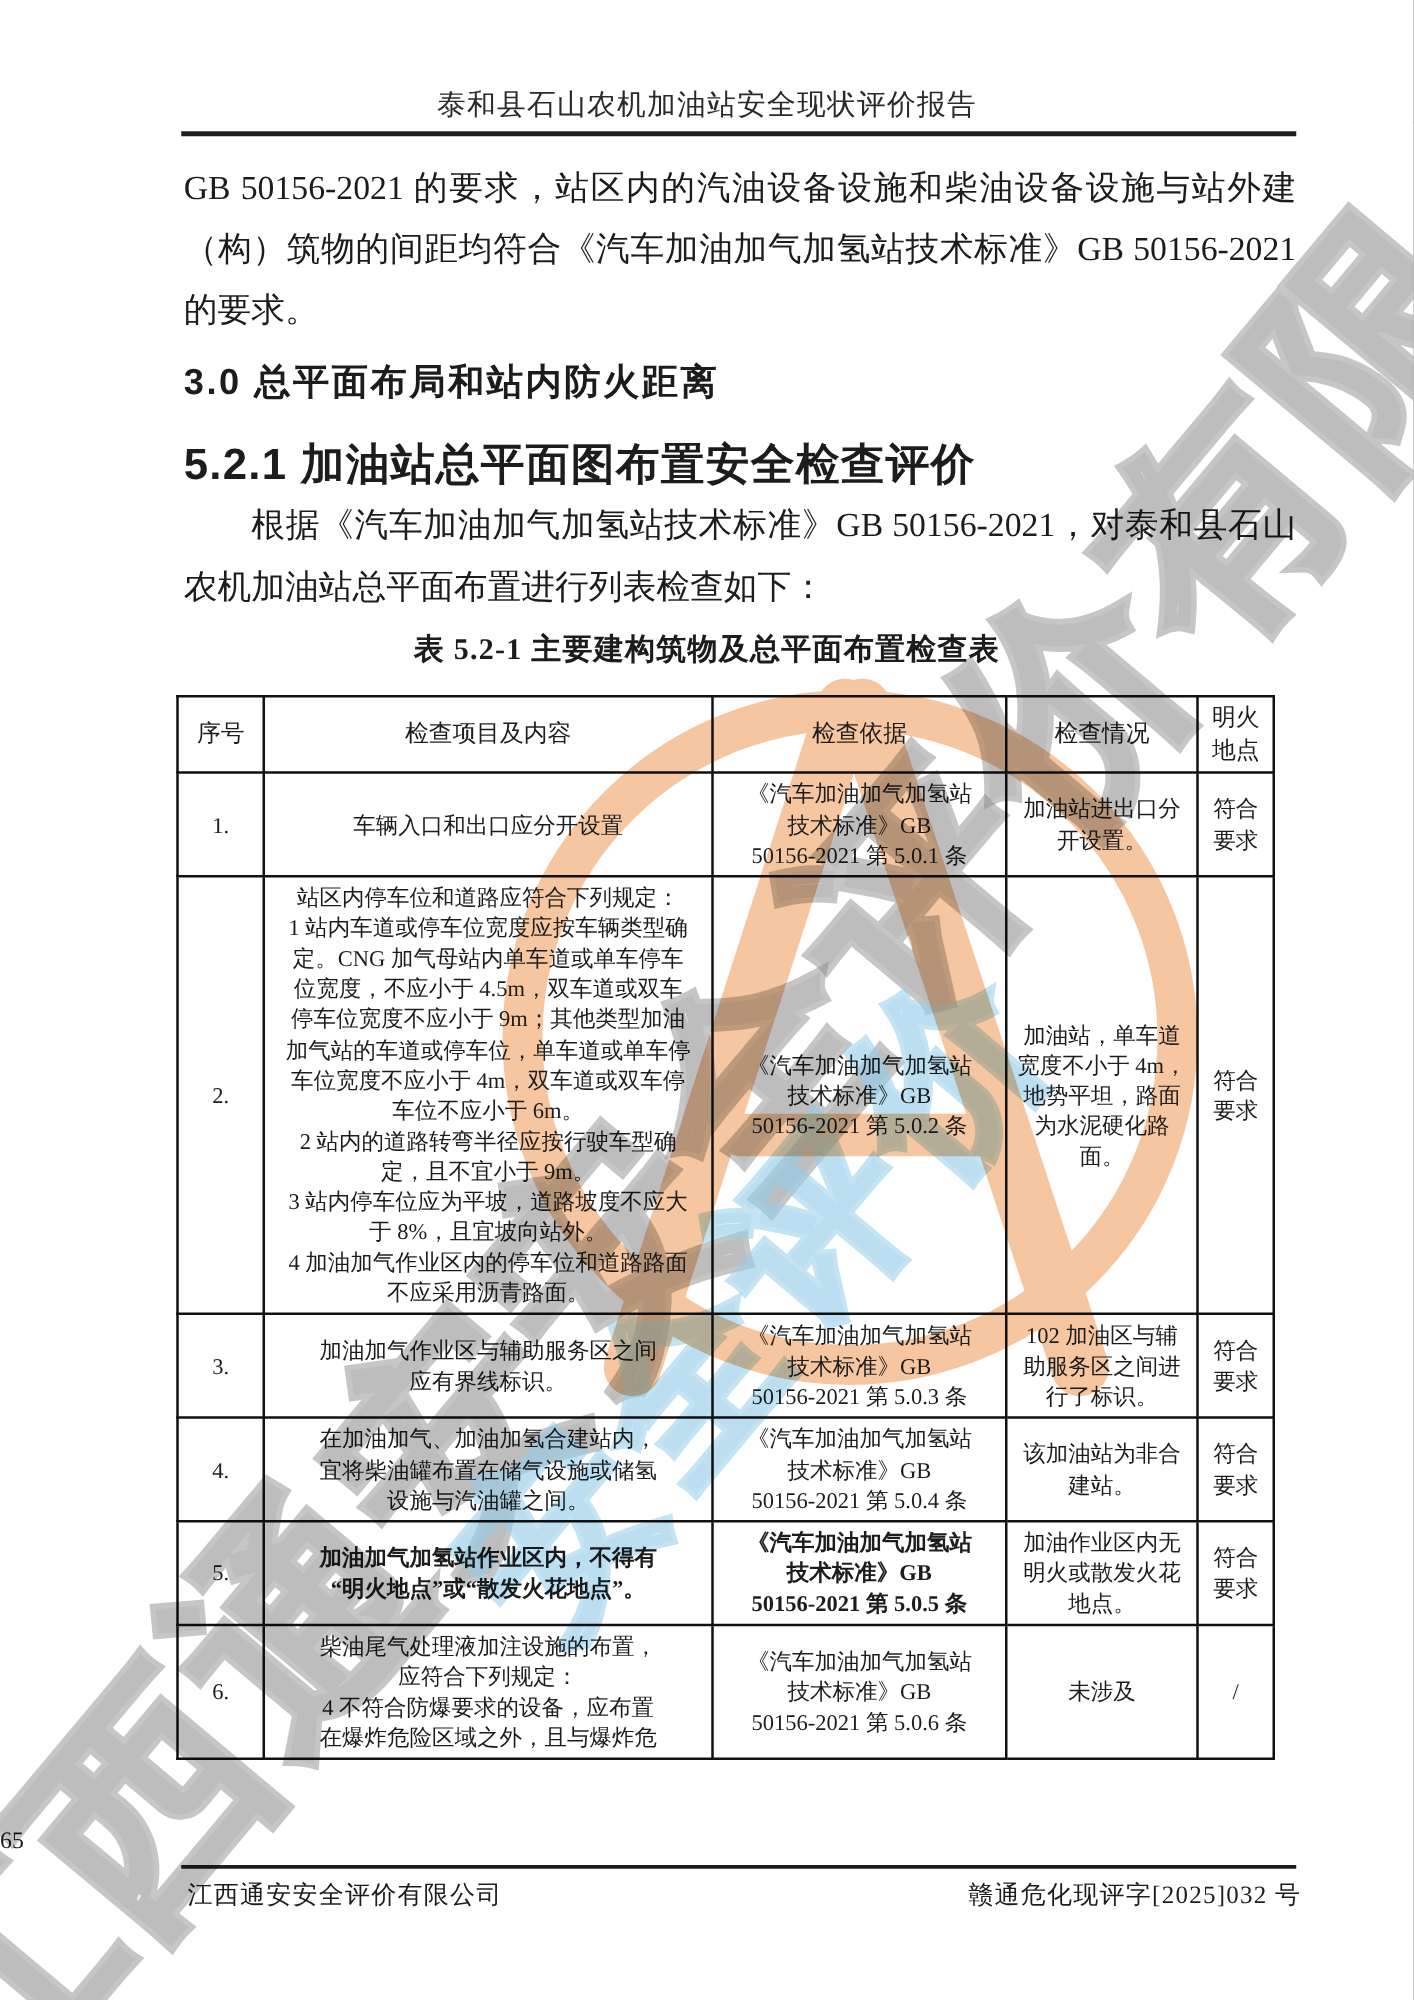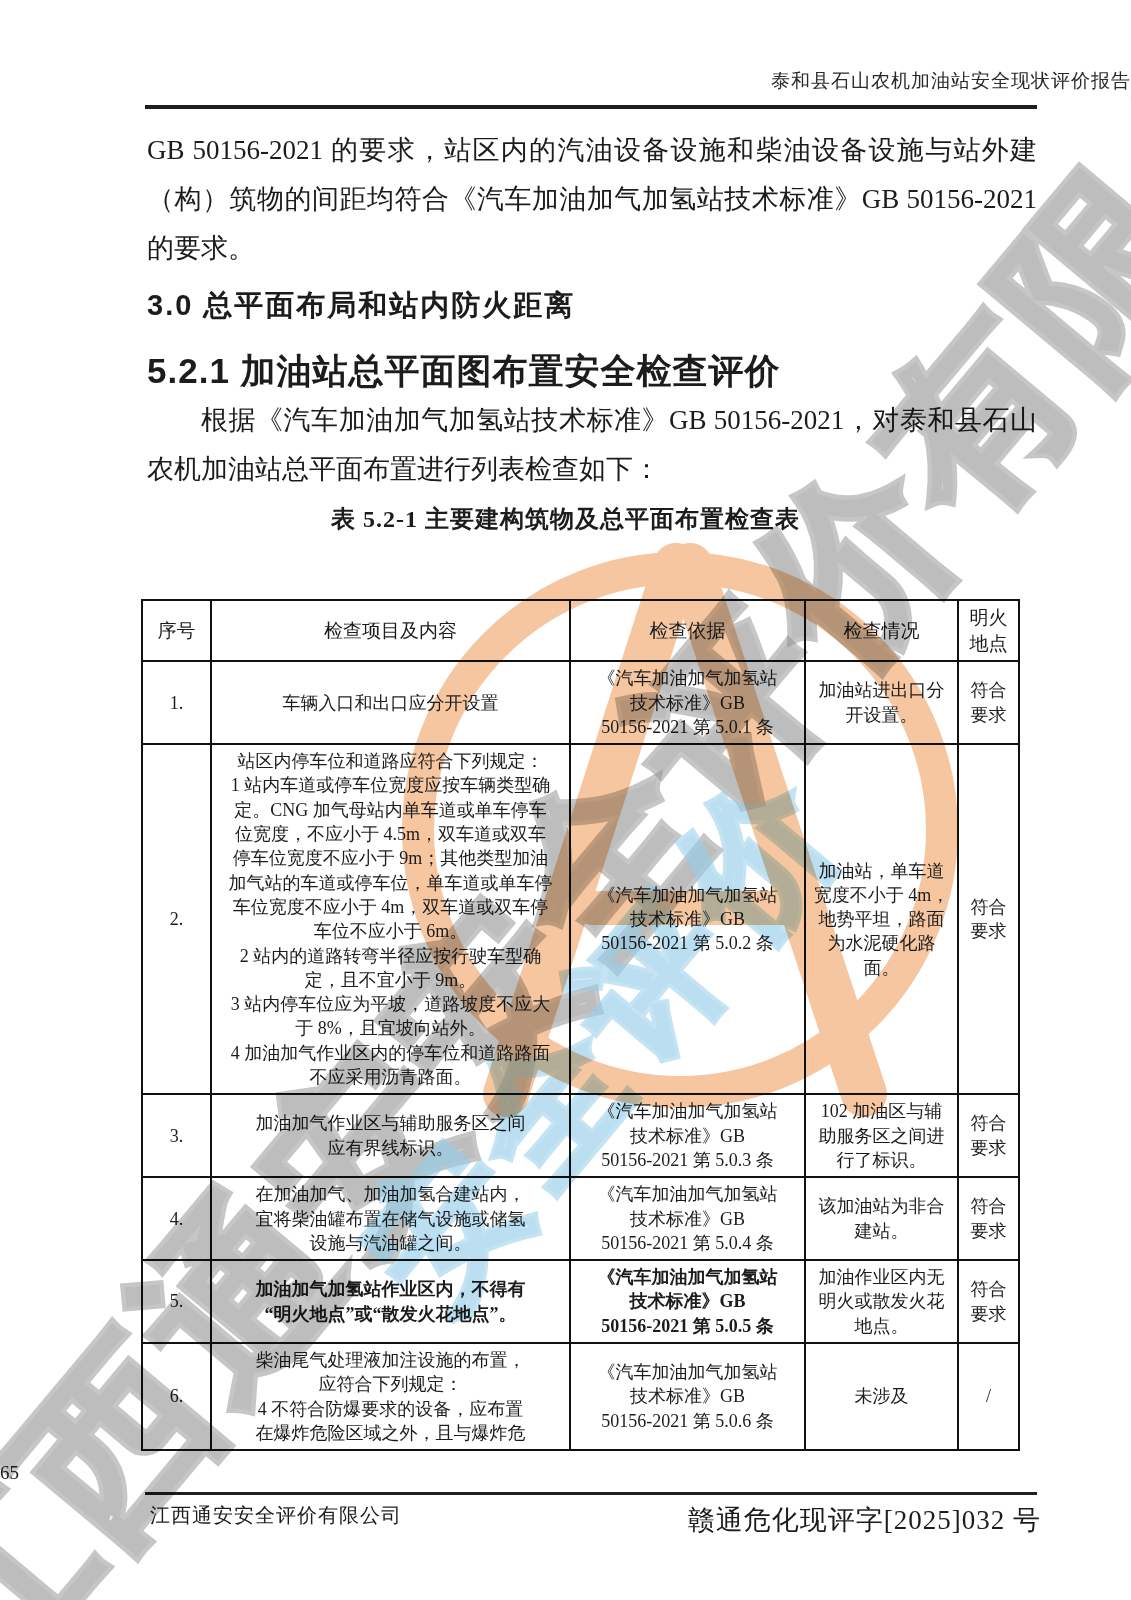--- a/index.html
+++ b/index.html
@@ -8,21 +8,21 @@
     width:1131px;height:1600px;
     margin:0 auto;
     background:#ffffff;
     overflow:hidden;
     font-family:"Liberation Serif","DejaVu Serif",serif;
     color:#1c1c1c;
   }
   
   .running-head{
     position:absolute;top:68px;left:0;width:100%;
-    text-align:right;font-size:19px;letter-spacing:1px;color:#2a2a2a;
+    text-align:center;font-size:23px;letter-spacing:1px;color:#2a2a2a;
   }
   .head-rule{
     position:absolute;top:105px;left:145px;width:892px;height:4px;
     background:#1f1f1f;
   }
   
   .para{
     position:absolute;left:147px;width:890px;
     font-size:27px;line-height:49px;
     text-align:justify;white-space:pre-line;
@@ -39,21 +39,21 @@
     font-size:35px;font-weight:bold;letter-spacing:1px;
   }
   .para2{top:396px;text-indent:2em;}
   .tbl-caption{
     position:absolute;top:503px;left:0;width:100%;
     text-align:center;font-size:24px;font-weight:bold;letter-spacing:1px;
   }
   
   .check-table{
     position:absolute;top:556px;left:141px;width:877px;
-    border-collapse:collapse;table-layout:fixed;margin-top:43px;
+    border-collapse:collapse;table-layout:fixed;
   }
   .check-table col.c-no{width:69px;}
   .check-table col.c-item{width:359px;}
   .check-table col.c-basis{width:235px;}
   .check-table col.c-sit{width:153px;}
   .check-table col.c-res{width:61px;}
   .check-table th,.check-table td{
     border:2px solid #111;
     font-weight:normal;
     font-size:18px;line-height:1.35;
@@ -71,21 +71,21 @@
     font-size:19px;
   }
   .foot-rule{
     position:absolute;top:1492px;left:145px;width:892px;height:3px;
     background:#1f1f1f;
   }
   .footer-company{
     position:absolute;top:1502px;left:150px;font-size:20px;letter-spacing:1px;
   }
   .footer-docnum{
-    position:absolute;top:1502px;right:90px;font-size:27px;letter-spacing:1px;
+    position:absolute;top:1502px;right:90px;font-size:20px;letter-spacing:1px;
   }
   
   .wm-logo{position:absolute;top:0;left:0;z-index:0;pointer-events:none;}
   .content-layer{position:relative;z-index:1;}
   .wm-over{position:absolute;top:0;left:0;width:1131px;height:1600px;
     z-index:3;pointer-events:none;mix-blend-mode:multiply;overflow:hidden;}
   .wm-gray{
     position:absolute;left:-420px;top:770px;width:2000px;
     font-family:"Liberation Sans","DejaVu Sans",sans-serif;
     font-size:185px;font-weight:bold;letter-spacing:6px;white-space:nowrap;

